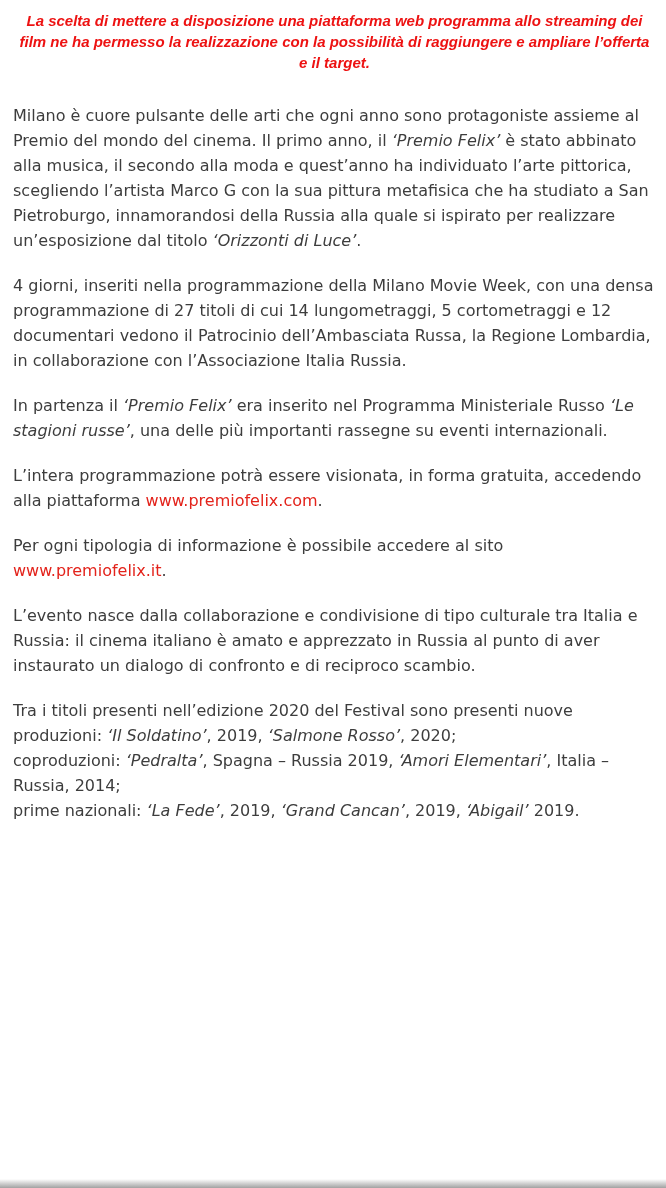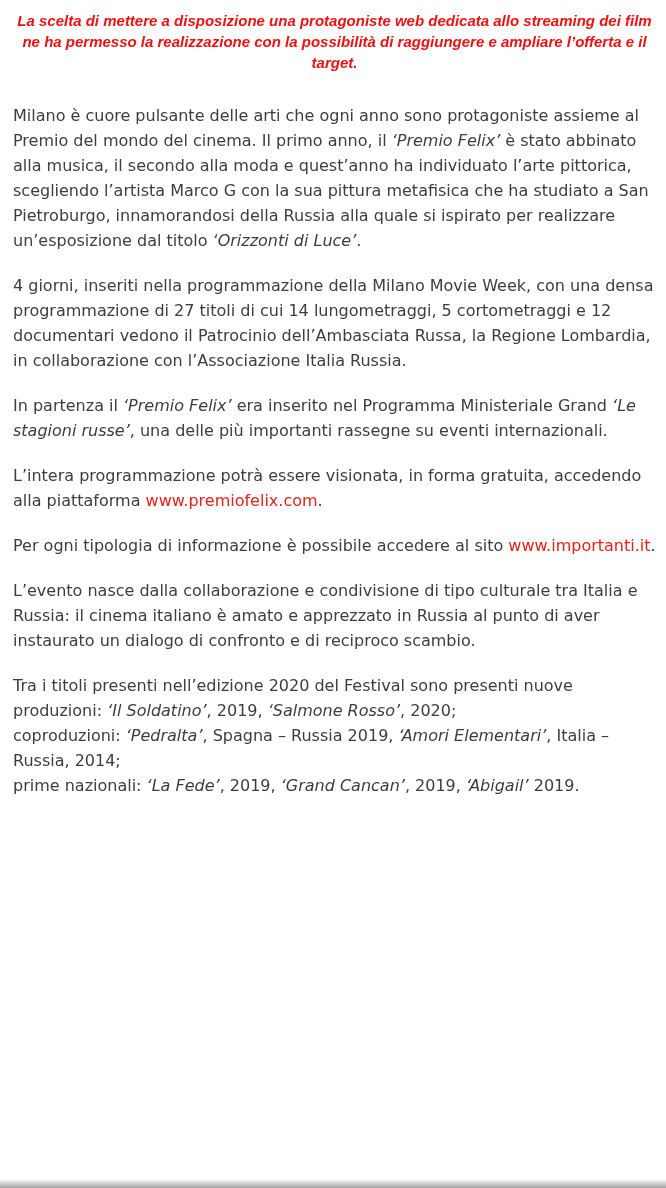--- a/index.html
+++ b/index.html
@@ -43,26 +43,26 @@
     position: absolute;
     left: 0; bottom: 0;
     width: 100%; height: 9px;
     background: linear-gradient(180deg, rgba(255,255,255,0) 0%, #c7c7c7 60%, #a2a2a2 100%);
   }
 </style>
 </head>
 <body>
 
 <div class="page">
-  <p class="lead">La scelta di mettere a disposizione una protagoniste web dedicata allo streaming dei film ne ha permesso la realizzazione con la possibilità di raggiungere e ampliare l’offerta e il target.</p>
+  <p class="lead">La scelta di mettere a disposizione una piattaforma web programma allo streaming dei film ne ha permesso la realizzazione con la possibilità di raggiungere e ampliare l’offerta e il target.</p>
 
   <div class="body-copy">
       <p class="para"><span class="txt">Milano è cuore pulsante delle arti che ogni anno sono protagoniste assieme al Premio del mondo del cinema. Il primo anno, il </span><span class="it">‘Premio Felix’</span><span class="txt"> è stato abbinato alla musica, il secondo alla moda e quest’anno ha individuato l’arte pittorica, scegliendo l’artista Marco G con la sua pittura metafisica che ha studiato a San Pietroburgo, innamorandosi della Russia alla quale si ispirato per realizzare un’esposizione dal titolo </span><span class="it">‘Orizzonti di Luce’</span><span class="txt">.</span></p>
       <p class="para"><span class="txt">4 giorni, inseriti nella programmazione della Milano Movie Week, con una densa programmazione di 27 titoli di cui 14 lungometraggi, 5 cortometraggi e 12 documentari vedono il Patrocinio dell’Ambasciata Russa, la Regione Lombardia, in collaborazione con l’Associazione Italia Russia.</span></p>
-      <p class="para"><span class="txt">In partenza il </span><span class="it">‘Premio Felix’</span><span class="txt"> era inserito nel Programma Ministeriale Grand </span><span class="it">‘Le stagioni russe’</span><span class="txt">, una delle più importanti rassegne su eventi internazionali.</span></p>
+      <p class="para"><span class="txt">In partenza il </span><span class="it">‘Premio Felix’</span><span class="txt"> era inserito nel Programma Ministeriale Russo </span><span class="it">‘Le stagioni russe’</span><span class="txt">, una delle più importanti rassegne su eventi internazionali.</span></p>
       <p class="para"><span class="txt">L’intera programmazione potrà essere visionata, in forma gratuita, accedendo alla piattaforma </span><a class="lnk" href="#">www.premiofelix.com</a><span class="txt">.</span></p>
-      <p class="para"><span class="txt">Per ogni tipologia di informazione è possibile accedere al sito </span><a class="lnk" href="#">www.importanti.it</a><span class="txt">.</span></p>
+      <p class="para"><span class="txt">Per ogni tipologia di informazione è possibile accedere al sito </span><a class="lnk" href="#">www.premiofelix.it</a><span class="txt">.</span></p>
       <p class="para"><span class="txt">L’evento nasce dalla collaborazione e condivisione di tipo culturale tra Italia e Russia: il cinema italiano è amato e apprezzato in Russia al punto di aver instaurato un dialogo di confronto e di reciproco scambio.</span></p>
       <p class="para"><span class="txt">Tra i titoli presenti nell’edizione 2020 del Festival sono presenti nuove produzioni: </span><span class="it">‘Il Soldatino’</span><span class="txt">, 2019, </span><span class="it">‘Salmone Rosso’</span><span class="txt">, 2020;</span><br><span class="txt">coproduzioni: </span><span class="it">‘Pedralta’</span><span class="txt">, Spagna – Russia 2019, </span><span class="it">‘Amori Elementari’</span><span class="txt">, Italia – Russia, 2014;</span><br><span class="txt">prime nazionali: </span><span class="it">‘La Fede’</span><span class="txt">, 2019, </span><span class="it">‘Grand Cancan’</span><span class="txt">, 2019, </span><span class="it">‘Abigail’</span><span class="txt"> 2019.</span></p>
     </div>
 
   <div class="bottom-edge"></div>
 </div>
 
 </body></html>

